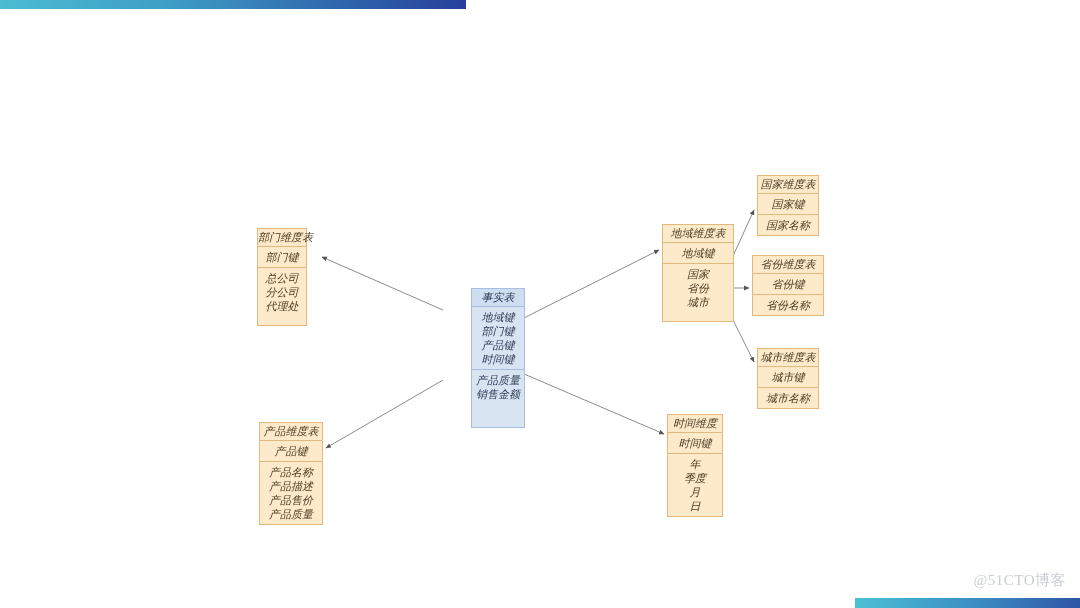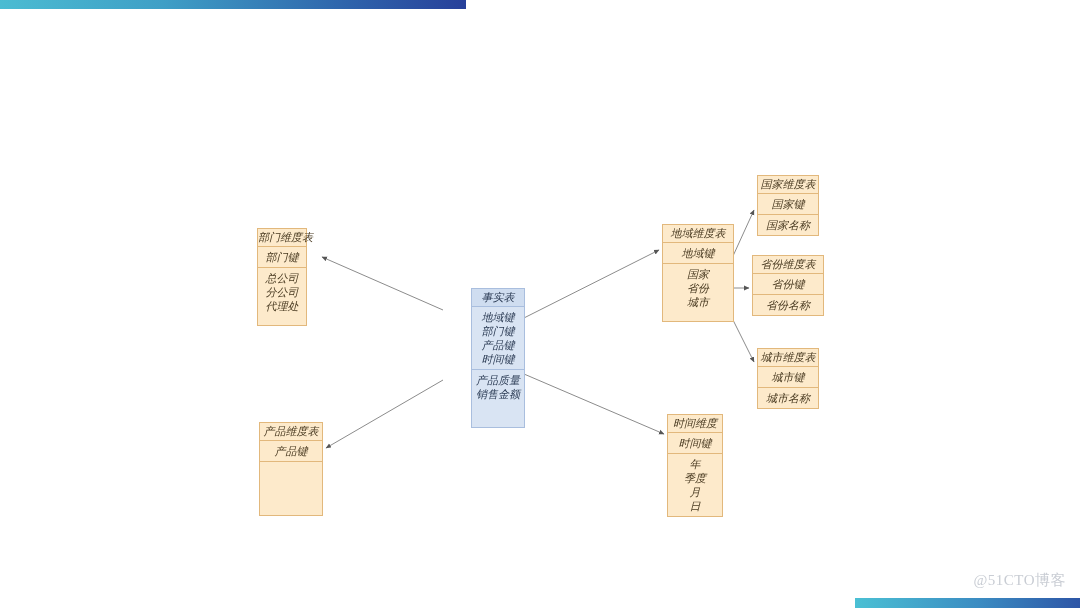--- a/index.html
+++ b/index.html
@@ -147,20 +147,26 @@
             <div class="row">总公司</div>
             <div class="row">分公司</div>
             <div class="row">代理处</div>
           </div>
         </div>
         <div class="ent" style="left: 259px; top: 422px; width: 64px; min-height: 94px;">
           <div class="hdr">产品维度表</div>
           <div class="keys">
             <div class="row">产品键</div>
           </div>
+          <div class="attrs">
+            <div class="row">产品名称</div>
+            <div class="row">产品描述</div>
+            <div class="row">产品售价</div>
+            <div class="row">产品质量</div>
+          </div>
         </div>
         <div class="ent" style="left: 662px; top: 224px; width: 72px; min-height: 98px;">
           <div class="hdr">地域维度表</div>
           <div class="keys">
             <div class="row">地域键</div>
           </div>
           <div class="attrs">
             <div class="row">国家</div>
             <div class="row">省份</div>
             <div class="row">城市</div>

